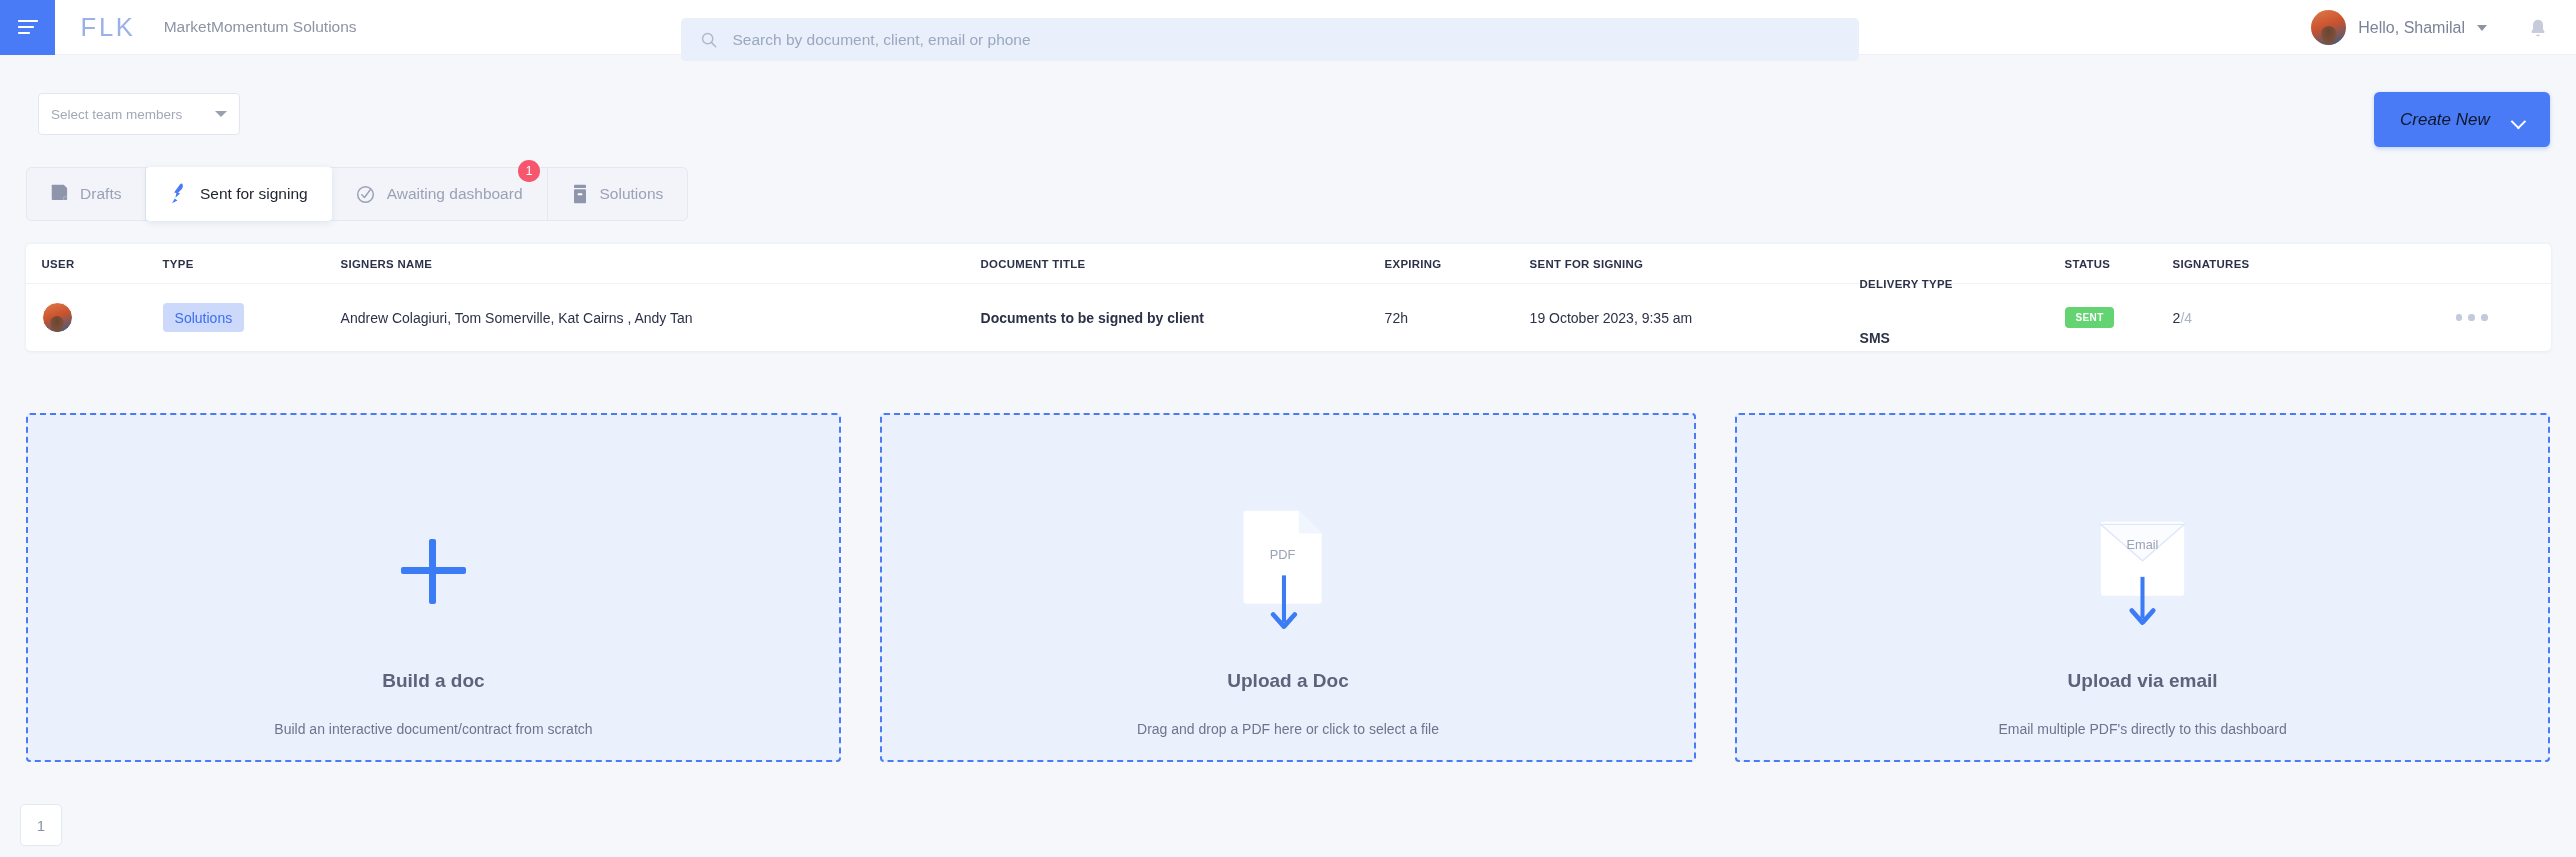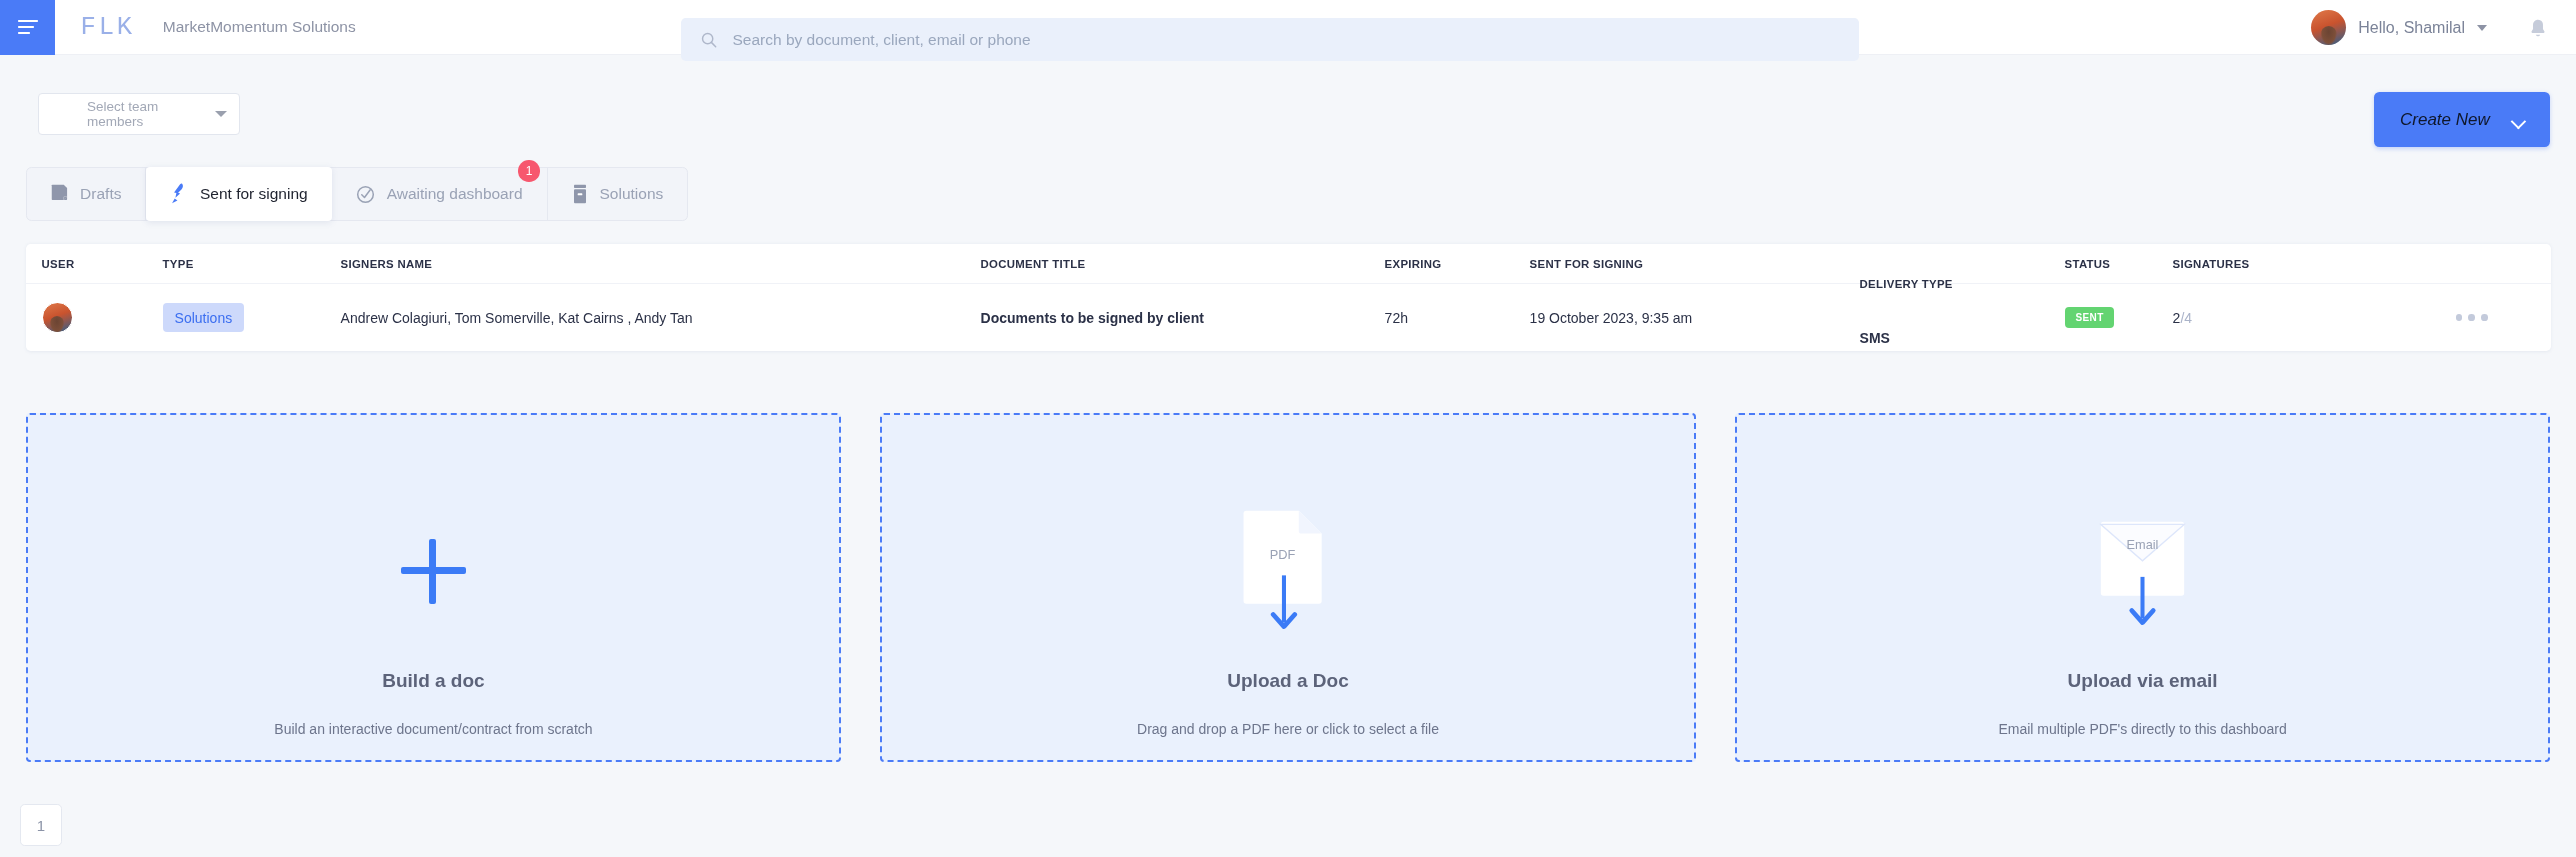--- a/index.html
+++ b/index.html
@@ -27,21 +27,21 @@
   .hamburger { width: 20px; display: flex; flex-direction: column; gap: 3.4px; }
   .hamburger span { display:block; height: 2.7px; background: #ffffff; border-radius: 0.7px; }
   .hamburger span:nth-child(1) { width: 20px; }
   .hamburger span:nth-child(2) { width: 16px; }
   .hamburger span:nth-child(3) { width: 12px; }
 
   .logo {
     margin-left: 25.6px;
     font-size: 25.6px; letter-spacing: 2.7px;
     color: #9ab0e8; font-weight: 400;
-    font-family: Liberation Mono, monospace;
+    font-family: Liberation Sans, sans-serif;
   }
   .org-name {
     margin-left: 28px;
     font-size: 15.5px; color: #8d93a5; font-weight: 400;
   }
 
   .search-wrap {
     position: absolute; left: 681px; top: 18px;
     width: 1178px; height: 43px;
     background: #eaf0fb; border-radius: 4.7px;
@@ -90,21 +90,21 @@
   .bell { position: absolute; right: 28px; top: 17.5px; width: 20px; height: 21.5px; cursor: pointer; }
 
   
   .select-team {
     position: absolute; left: 38px; top: 93px;
     width: 202px; height: 42px;
     background: #ffffff; border: 0.7px solid #e2e6ee; border-radius: 4px;
     display: flex; align-items: center; justify-content: space-between;
     padding: 0 12px; cursor: pointer;
   }
-  .select-team-label { font-size: 13.5px; color: #a2a8b6; margin-left: 36px; }
+  .select-team-label { font-size: 13.5px; color: #a2a8b6; }
   .select-caret {
     width: 0; height: 0; border-left: 6px solid transparent;
     border-right: 6px solid transparent; border-top: 6.7px solid #9aa0ae;
   }
 
   .create-new {
     position: absolute; right: 25.6px; top: 92px;
     width: 176px; height: 55px;
     background: #4a7bf7; border-radius: 5.4px;
     display: flex; align-items: center; justify-content: center; gap: 23px;

